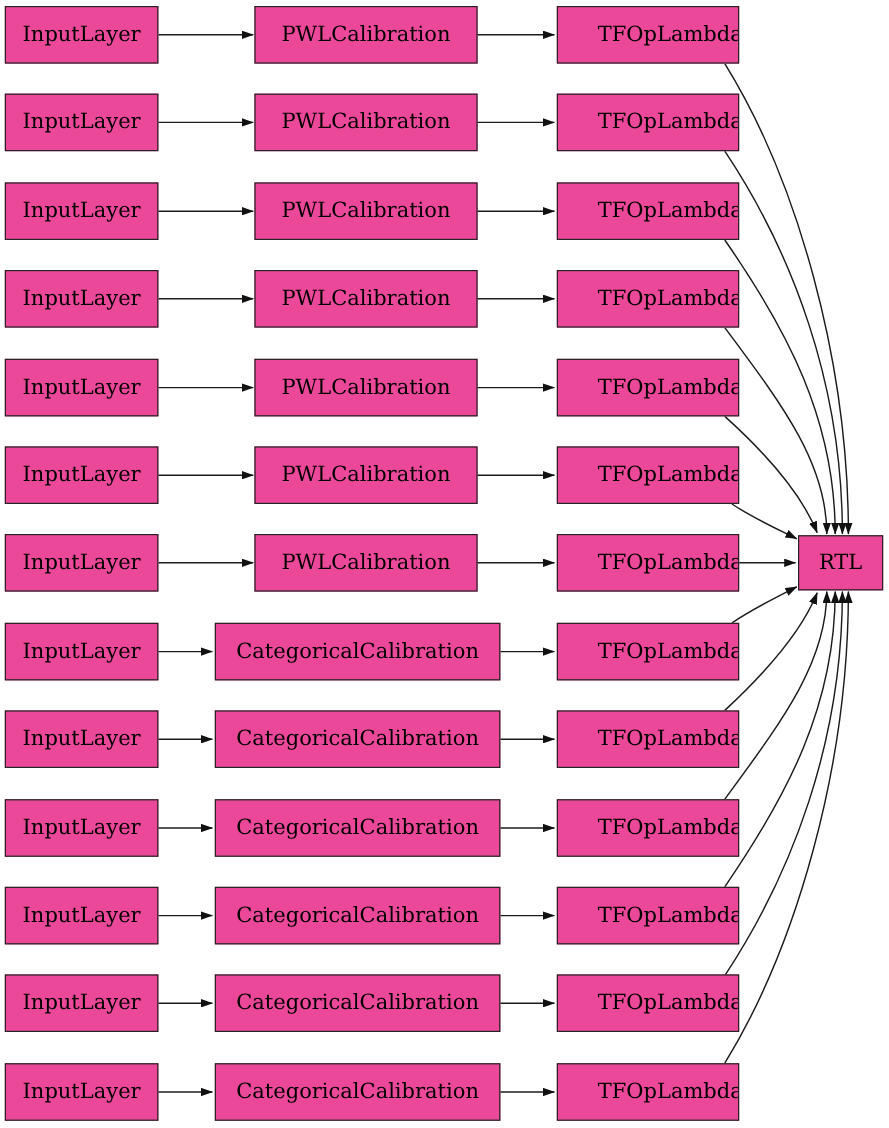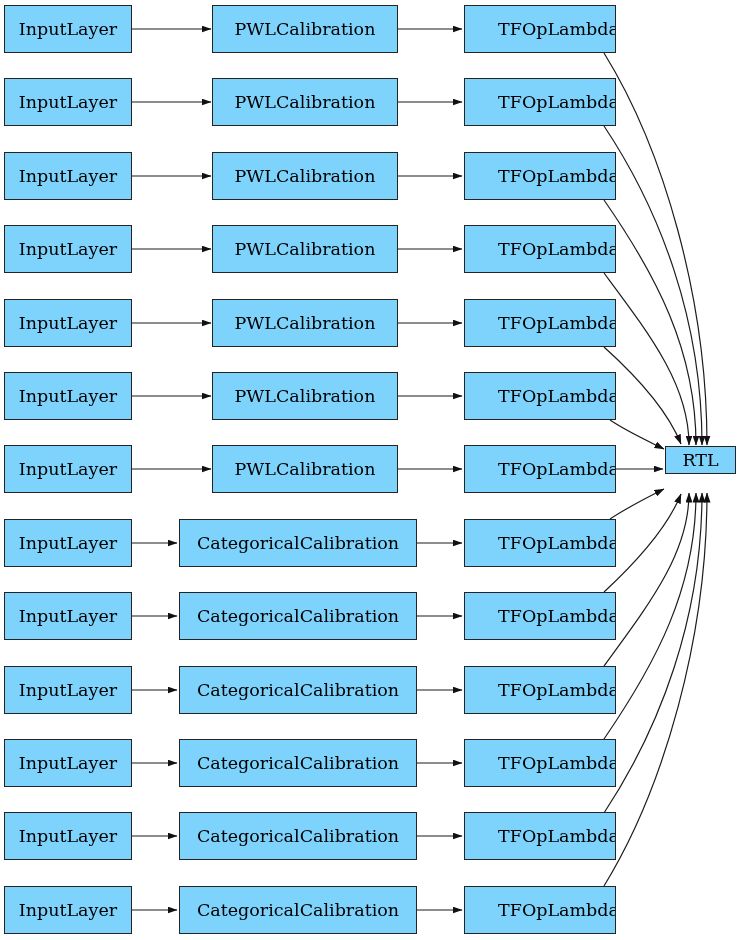--- a/index.html
+++ b/index.html
@@ -18,34 +18,34 @@
   .edge {
     fill: none;
     stroke: #1c1c1c;
     stroke-width: 1.2;
   }
   .node {
     position: absolute;
     box-sizing: border-box;
     height: 48px;
     border: 1.5px solid #242424;
-    background: #7dd3fc;
+    background: #ec4899;
     display: flex;
     align-items: center;
     justify-content: center;
     font-size: 17.5px;
     color: #000000;
     white-space: nowrap;
     overflow: hidden;
   }
   .w-in  { width: 128px; }
   .w-pwl { width: 186px; }
   .w-cat { width: 238px; }
   .w-lam { width: 152px; padding-left: 37px; }
-  .w-rtl { width: 71px; height: 28px; text-align: center; }
+  .w-rtl { width: 71px; height: 46px; text-align: center; }
 </style>
 </head>
 <body>
 
 <div id="canvas">
 
   <svg id="edge-layer" width="741" height="940" viewBox="0 0 741 940" xmlns="http://www.w3.org/2000/svg">
     <defs>
       <marker id="arrow" markerUnits="userSpaceOnUse" markerWidth="10" markerHeight="7" refX="9.5" refY="3.5" orient="auto">
         <path d="M0,0 L10,3.5 L0,7 Z" fill="#111111"></path>

